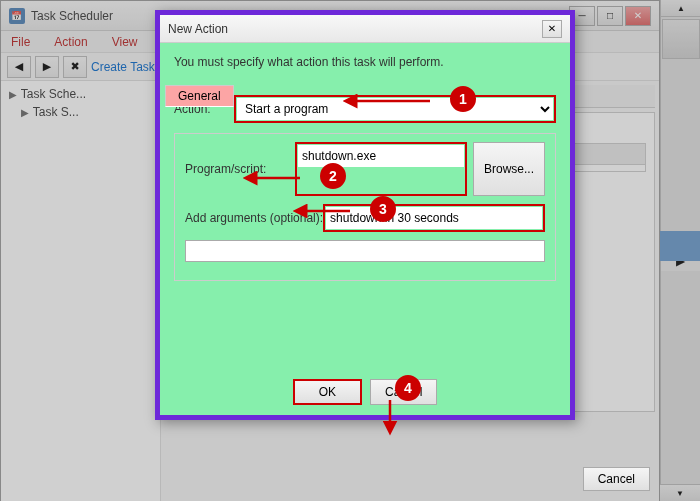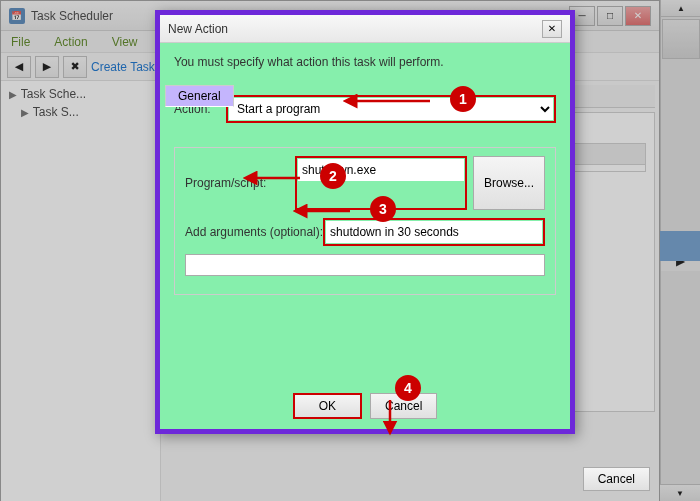--- a/index.html
+++ b/index.html
@@ -67,21 +67,21 @@
       background: #f0f0f0;
       border-bottom: 1px solid #ddd;
       display: flex;
       align-items: center;
       padding: 0 6px;
       gap: 16px;
     }
 
     .bg-menubar span {
       font-size: 12px;
-      color: #4d7c0f;
+      color: #b91c1c;
       cursor: pointer;
       padding: 2px 4px;
     }
 
     .bg-toolbar {
       height: 28px;
       background: #f5f5f5;
       border-bottom: 1px solid #ddd;
       display: flex;
       align-items: center;
@@ -144,21 +144,21 @@
       padding: 3px 12px;
       font-size: 12px;
       cursor: pointer;
       border: 1px solid #ccc;
       border-bottom: none;
       background: #e8e8e8;
       margin-right: 2px;
     }
 
     .tab.active {
-      background: #c4b5fd;
+      background: #fca5a5;
       border-bottom: 1px solid #fff;
       z-index: 1;
     }
 
     .main-body {
       background: #fff;
       border: 1px solid #ccc;
       padding: 8px;
       min-height: 300px;
     }
@@ -287,22 +287,22 @@
 
     .dialog-instruction {
       font-size: 12px;
       color: #333;
       margin-bottom: 26px;
     }
 
     .action-row {
       display: flex;
       align-items: center;
-      margin-bottom: 24px;
-      gap: 0;
+      margin-bottom: 10px;
+      gap: 8px;
     }
 
     .action-label {
       font-size: 12px;
       color: #333;
       width: 52px;
     }
 
     .action-select {
       flex: 1;

